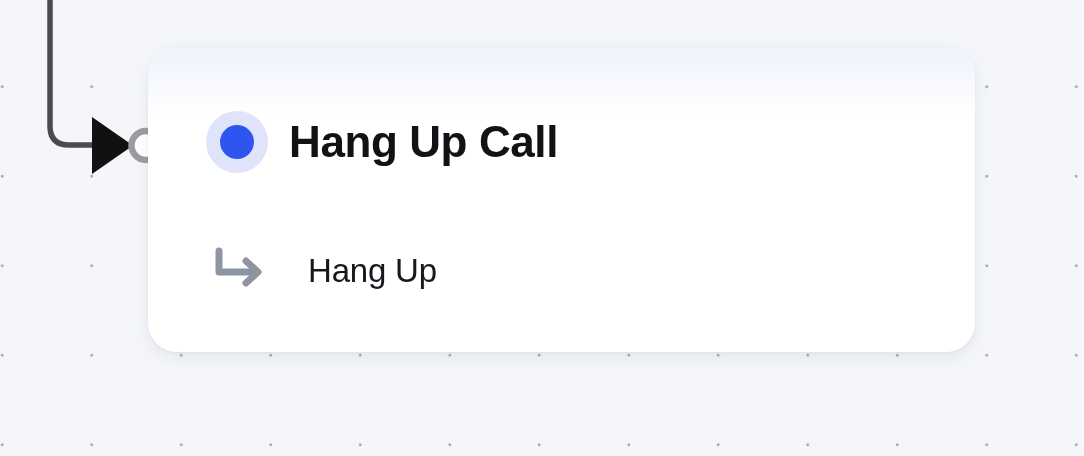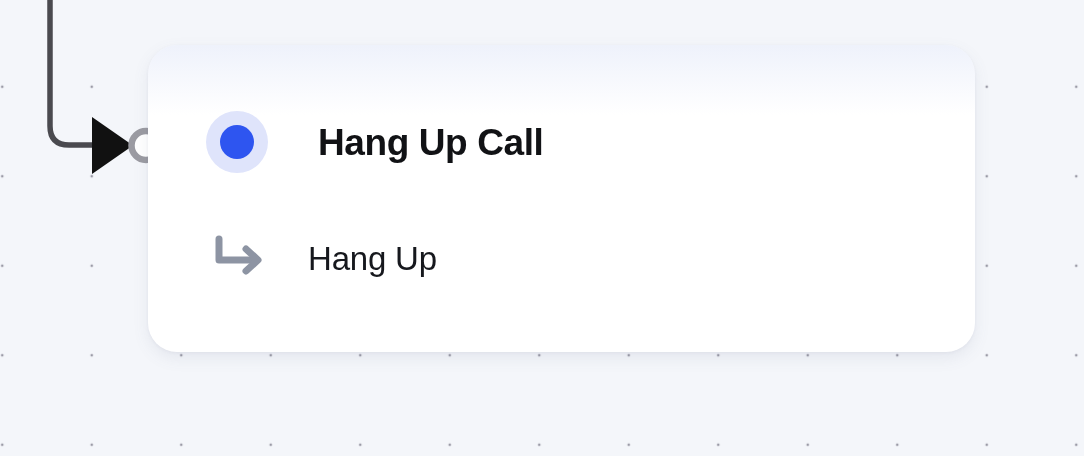--- a/index.html
+++ b/index.html
@@ -80,34 +80,34 @@
     justify-content: center;
     flex: 0 0 auto;
   }
   #status-dot-icon .core {
     width: 34px;
     height: 34px;
     border-radius: 50%;
     background: #2e55f0;
   }
   #node-title {
-    margin-left: 50px;
-    font-size: 37px;
+    margin-left: 21px;
+    font-size: 44px;
     font-weight: bold;
     color: #111215;
     letter-spacing: -0.4px;
     white-space: nowrap;
     line-height: 1;
   }
 
   
   #node-action-row {
     position: absolute;
     left: 64px;
-    top: 188px;
+    top: 200px;
     display: flex;
     align-items: center;
   }
   #branch-arrow-icon {
     width: 58px;
     height: 50px;
     flex: 0 0 auto;
     display: block;
   }
   #node-action-label {

